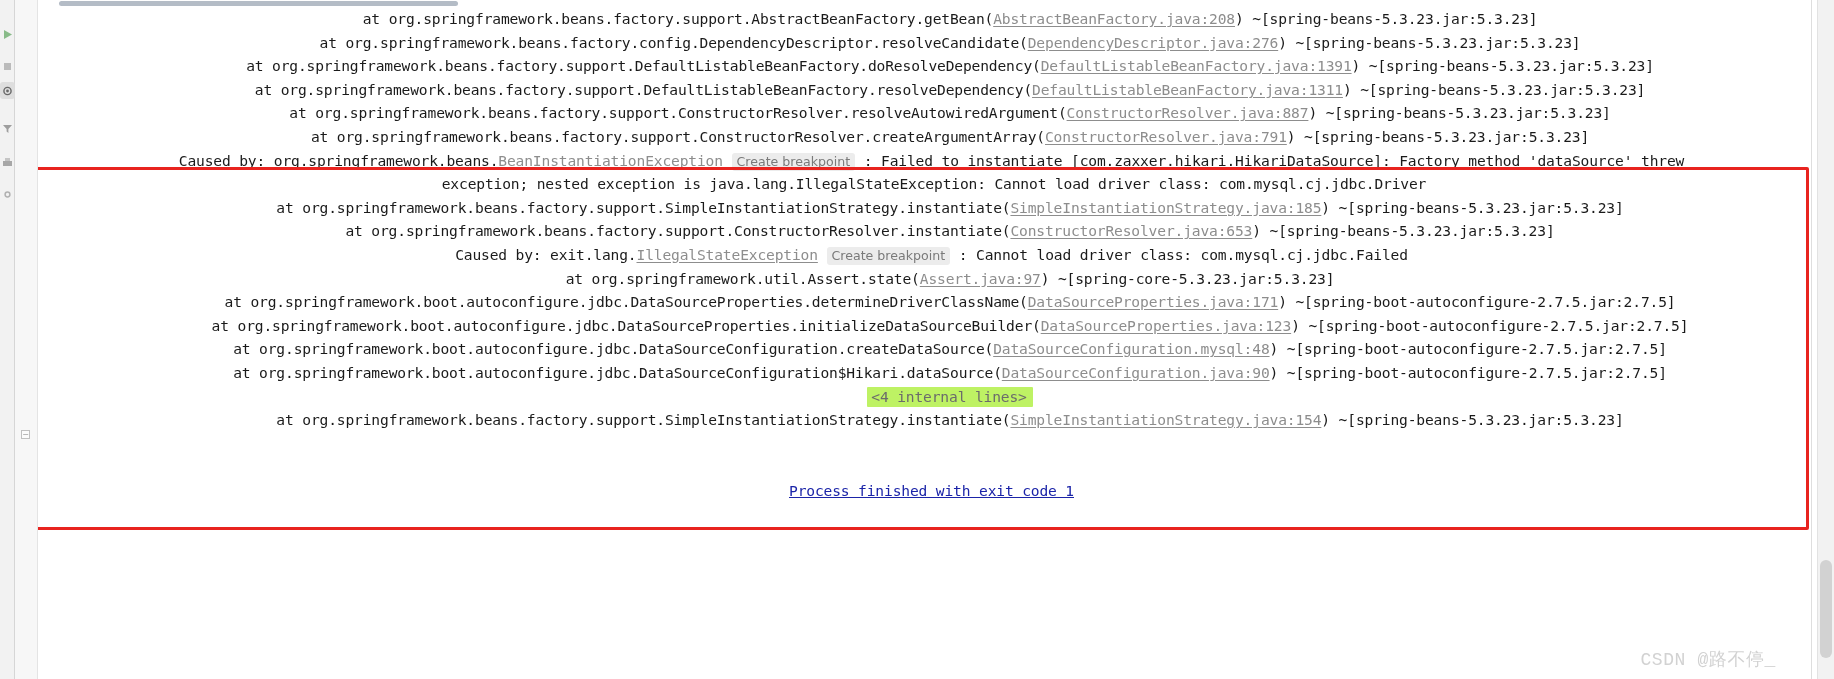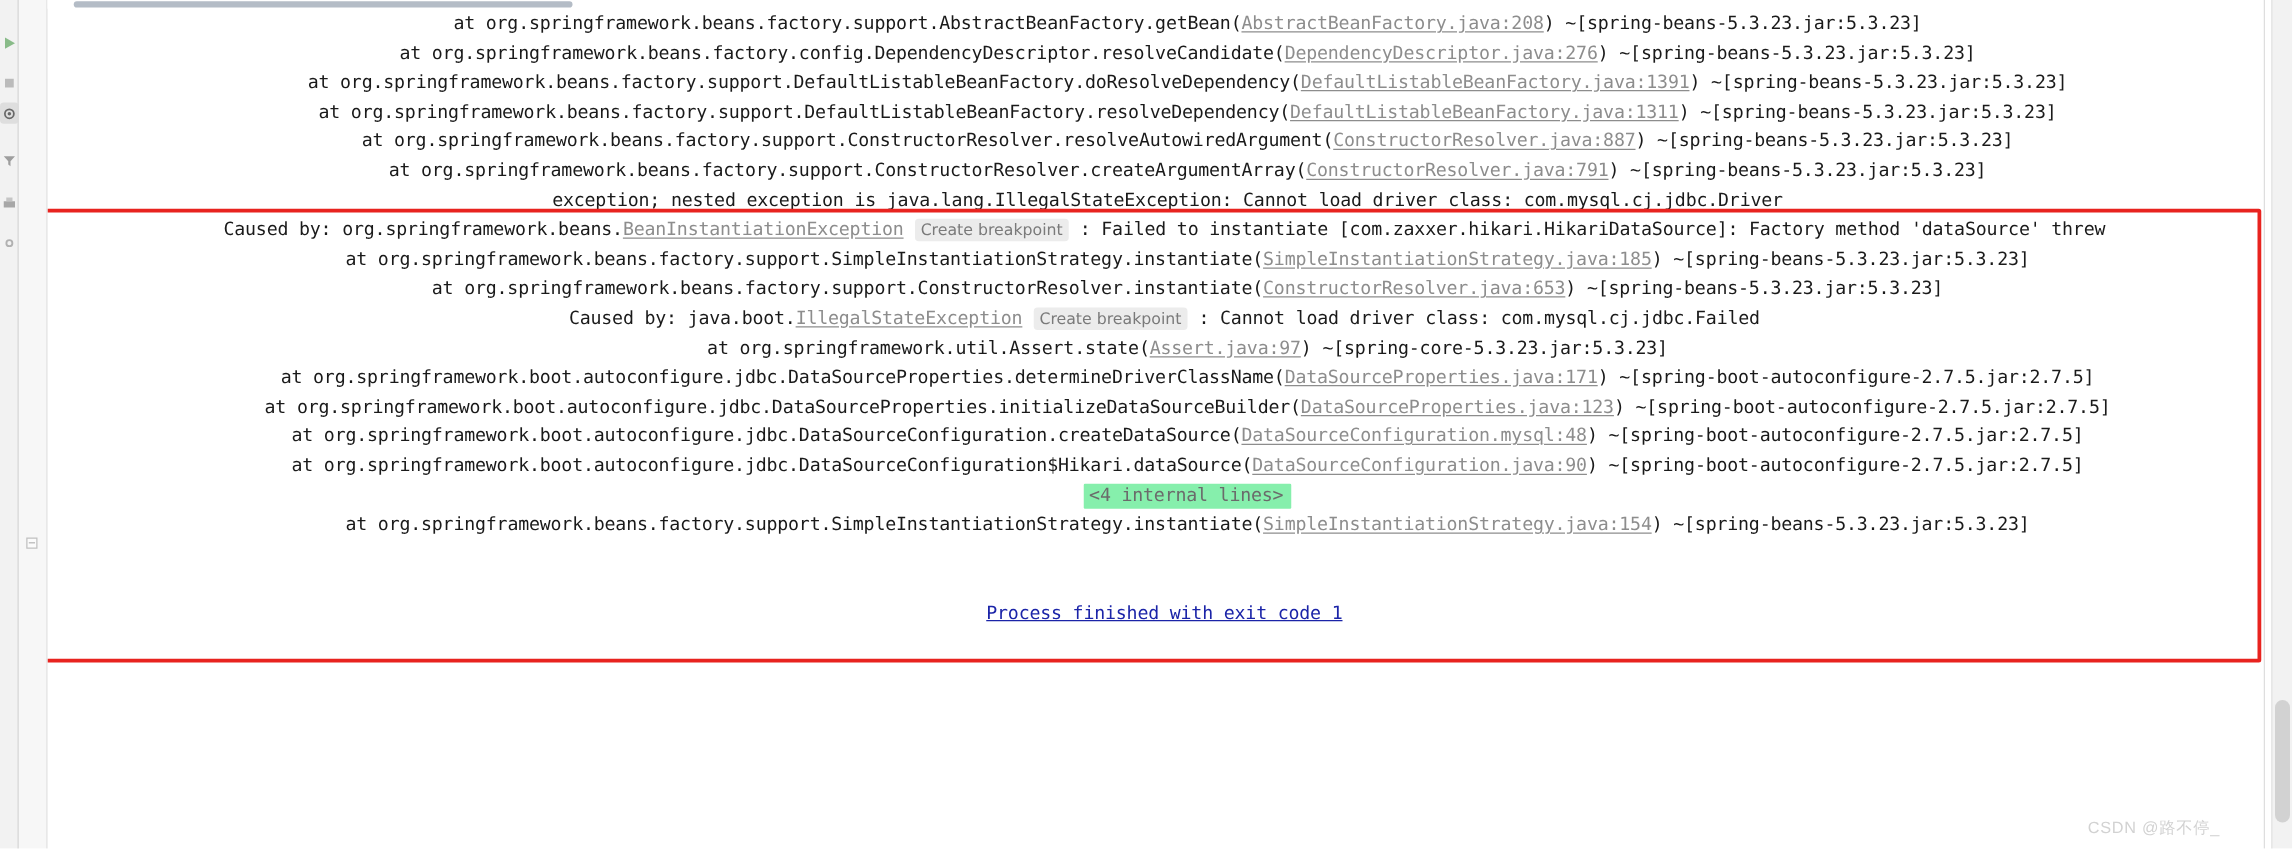--- a/index.html
+++ b/index.html
@@ -146,21 +146,21 @@
     color: #7a7a7a;
     background: #ececec;
     border-radius: 3px;
     padding: 1px 5px 2px 5px;
     font-size: 12.6px;
     font-family: "DejaVu Sans", "Liberation Sans", sans-serif;
     letter-spacing: 0;
   }
   .internal {
     color: #6b6b6b;
-    background: #86efac;
+    background: #bef264;
     padding: 1px 6px 2px 4px;
     border-radius: 1px;
   }
   .exitline {
     color: #1b24a8;
     text-decoration: underline;
   }
 
   
   .red-box {
@@ -173,22 +173,22 @@
     border-radius: 2px;
     z-index: 3;
     pointer-events: none;
   }
 
   
   .watermark {
     position: absolute;
     right: 58px;
     bottom: 8px;
-    font-family: Liberation Sans, sans-serif;
-    font-size: 13px;
+    font-family: Liberation Mono, monospace;
+    font-size: 18px;
     color: #d2d2d2;
     letter-spacing: .6px;
     z-index: 7;
     white-space: pre;
   }
 </style>
 </head>
 <body>
 
 <div id="screen">
@@ -241,25 +241,25 @@
     <div class="vscroll-thumb"></div>
   </div>
 
   <div class="console" id="console">
       <div class="line indent-at"><span>at org.springframework.beans.factory.support.AbstractBeanFactory.getBean(</span><span class="lnk">AbstractBeanFactory.java:208</span><span>) ~[spring-beans-5.3.23.jar:5.3.23]</span></div>
       <div class="line indent-at"><span>at org.springframework.beans.factory.config.DependencyDescriptor.resolveCandidate(</span><span class="lnk">DependencyDescriptor.java:276</span><span>) ~[spring-beans-5.3.23.jar:5.3.23]</span></div>
       <div class="line indent-at"><span>at org.springframework.beans.factory.support.DefaultListableBeanFactory.doResolveDependency(</span><span class="lnk">DefaultListableBeanFactory.java:1391</span><span>) ~[spring-beans-5.3.23.jar:5.3.23]</span></div>
       <div class="line indent-at"><span>at org.springframework.beans.factory.support.DefaultListableBeanFactory.resolveDependency(</span><span class="lnk">DefaultListableBeanFactory.java:1311</span><span>) ~[spring-beans-5.3.23.jar:5.3.23]</span></div>
       <div class="line indent-at"><span>at org.springframework.beans.factory.support.ConstructorResolver.resolveAutowiredArgument(</span><span class="lnk">ConstructorResolver.java:887</span><span>) ~[spring-beans-5.3.23.jar:5.3.23]</span></div>
       <div class="line indent-at"><span>at org.springframework.beans.factory.support.ConstructorResolver.createArgumentArray(</span><span class="lnk">ConstructorResolver.java:791</span><span>) ~[spring-beans-5.3.23.jar:5.3.23]</span></div>
+      <div class="line indent-none"><span>Caused by: org.springframework.beans.</span><span class="exc">BeanInstantiationException</span> <span class="bpbadge">Create breakpoint</span> <span>: Failed to instantiate [com.zaxxer.hikari.HikariDataSource]: Factory method 'dataSource' threw</span></div>
       <div class="line indent-cont"><span>exception; nested exception is java.lang.IllegalStateException: Cannot load driver class: com.mysql.cj.jdbc.Driver</span></div>
-      <div class="line indent-none"><span>Caused by: org.springframework.beans.</span><span class="exc">BeanInstantiationException</span> <span class="bpbadge">Create breakpoint</span> <span>: Failed to instantiate [com.zaxxer.hikari.HikariDataSource]: Factory method 'dataSource' threw</span></div>
       <div class="line indent-at"><span>at org.springframework.beans.factory.support.SimpleInstantiationStrategy.instantiate(</span><span class="lnk">SimpleInstantiationStrategy.java:185</span><span>) ~[spring-beans-5.3.23.jar:5.3.23]</span></div>
       <div class="line indent-at"><span>at org.springframework.beans.factory.support.ConstructorResolver.instantiate(</span><span class="lnk">ConstructorResolver.java:653</span><span>) ~[spring-beans-5.3.23.jar:5.3.23]</span></div>
-      <div class="line indent-none"><span>Caused by: java.boot.</span><span class="exc">IllegalStateException</span> <span class="bpbadge">Create breakpoint</span> <span>: Cannot load driver class: com.mysql.cj.jdbc.Failed</span></div>
+      <div class="line indent-none"><span>Caused by: exit.lang.</span><span class="exc">IllegalStateException</span> <span class="bpbadge">Create breakpoint</span> <span>: Cannot load driver class: com.mysql.cj.jdbc.Failed</span></div>
       <div class="line indent-at"><span>at org.springframework.util.Assert.state(</span><span class="lnk">Assert.java:97</span><span>) ~[spring-core-5.3.23.jar:5.3.23]</span></div>
       <div class="line indent-at"><span>at org.springframework.boot.autoconfigure.jdbc.DataSourceProperties.determineDriverClassName(</span><span class="lnk">DataSourceProperties.java:171</span><span>) ~[spring-boot-autoconfigure-2.7.5.jar:2.7.5]</span></div>
       <div class="line indent-at"><span>at org.springframework.boot.autoconfigure.jdbc.DataSourceProperties.initializeDataSourceBuilder(</span><span class="lnk">DataSourceProperties.java:123</span><span>) ~[spring-boot-autoconfigure-2.7.5.jar:2.7.5]</span></div>
       <div class="line indent-at"><span>at org.springframework.boot.autoconfigure.jdbc.DataSourceConfiguration.createDataSource(</span><span class="lnk">DataSourceConfiguration.mysql:48</span><span>) ~[spring-boot-autoconfigure-2.7.5.jar:2.7.5]</span></div>
       <div class="line indent-at"><span>at org.springframework.boot.autoconfigure.jdbc.DataSourceConfiguration$Hikari.dataSource(</span><span class="lnk">DataSourceConfiguration.java:90</span><span>) ~[spring-boot-autoconfigure-2.7.5.jar:2.7.5]</span></div>
       <div class="line indent-fold"><span class="internal">&lt;4 internal lines&gt;</span></div>
       <div class="line indent-at"><span>at org.springframework.beans.factory.support.SimpleInstantiationStrategy.instantiate(</span><span class="lnk">SimpleInstantiationStrategy.java:154</span><span>) ~[spring-beans-5.3.23.jar:5.3.23]</span></div>
       <div class="line indent-none"></div>
       <div class="line indent-none"></div>
       <div class="line indent-none"><span class="exitline">Process finished with exit code 1</span></div>

